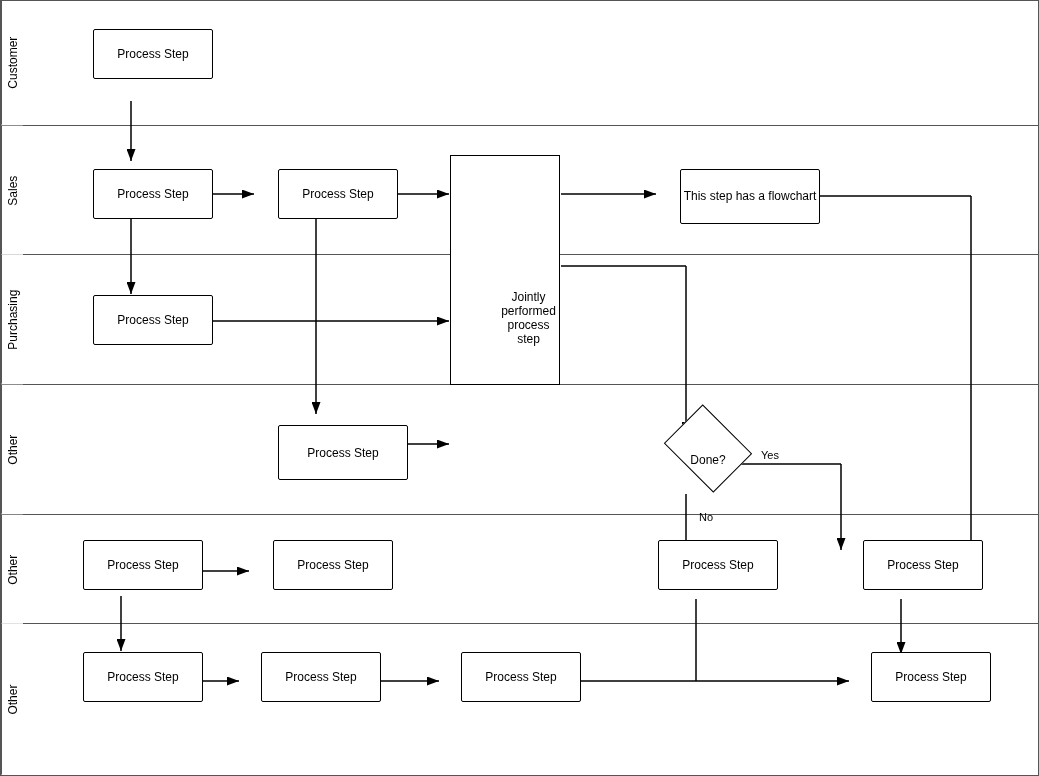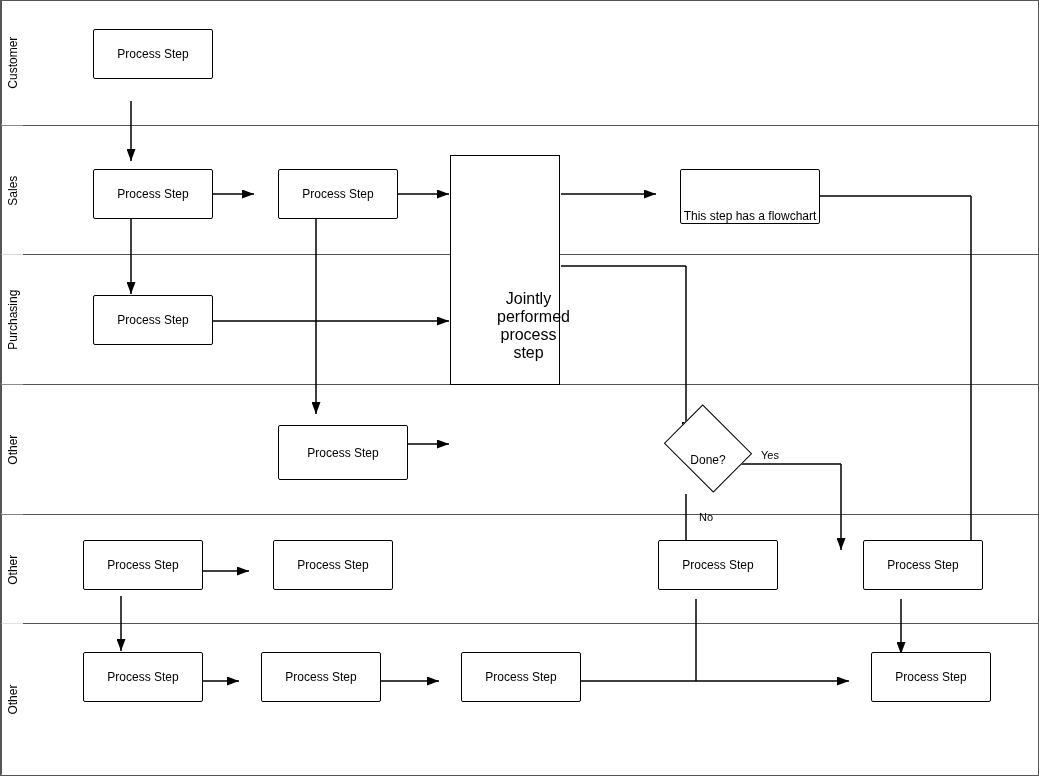--- a/index.html
+++ b/index.html
@@ -172,21 +172,21 @@
     <div class="lane-content">
 
       <div class="process-box" style="left:70px;top:43px;width:120px;height:50px;">
         <span>Process Step</span>
       </div>
 
       <div class="process-box" style="left:255px;top:43px;width:120px;height:50px;">
         <span>Process Step</span>
       </div>
 
-      <div class="process-box" style="left:657px;top:43px;width:140px;height:55px;align-items:flex-end;">
+      <div class="process-box" style="left:657px;top:43px;width:140px;height:55px;">
         <span>This step has a
 flowchart</span>
       </div>
     </div>
   </div>
 
   <div class="swim-lane" style="height: 130px;">
     <div class="lane-label">
       <span>Purchasing</span>
     </div>
@@ -259,21 +259,21 @@
       </div>
 
       <div class="process-box" style="left:848px;top:28px;width:120px;height:50px;">
         <span>Process Step</span>
       </div>
     </div>
   </div>
 
 </div>
     <div class="overlay-box" style="left: 450px; top: 155px; width: 110px; height: 230px;"></div>
-    <div style="position: absolute; left: 450px; top: 290px; width: 110px; text-align: center; font-size: 16px; z-index: 6; pointer-events: none; padding-left: 47px;">Jointly performed<br>process step</div>
+    <div style="position: absolute; left: 450px; top: 290px; width: 110px; text-align: center; font-size: 12px; z-index: 6; pointer-events: none; padding-left: 47px;">Jointly performed<br>process step</div>
   </div>
 
 <style>
 .diagram-wrapper {
   position: relative;
   width: 1039px;
   height: 776px;
 }
 .diagram-container {
   position: absolute;

